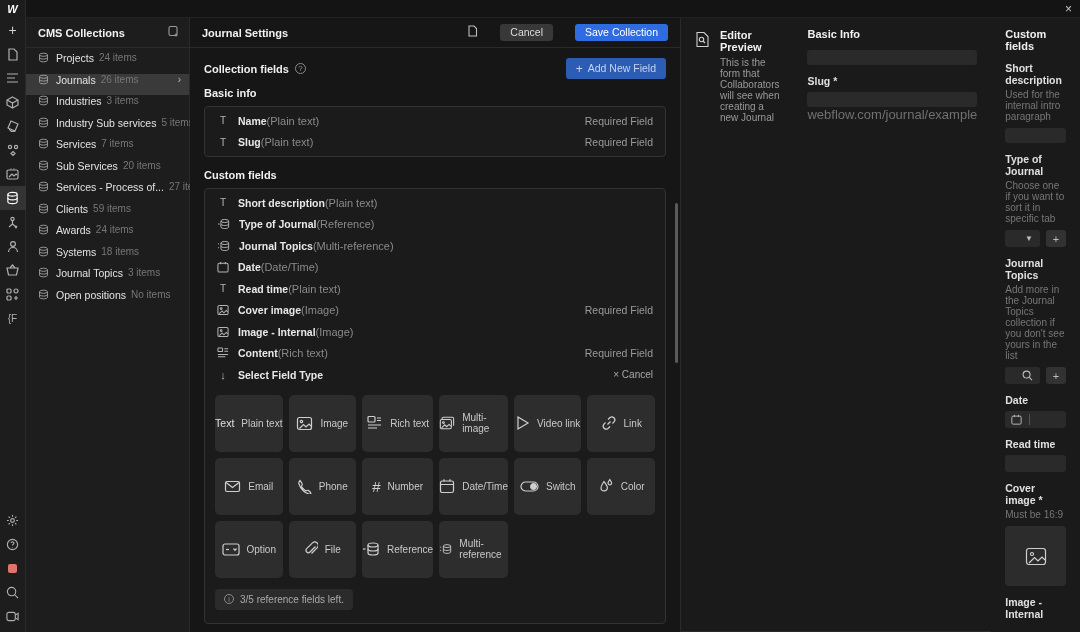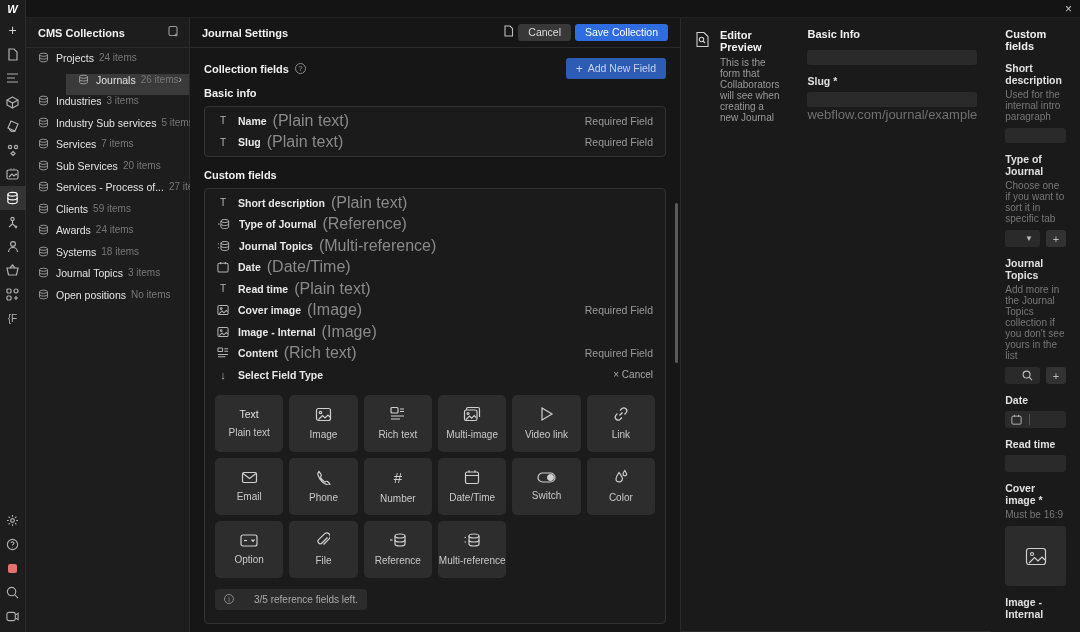--- a/index.html
+++ b/index.html
@@ -32,63 +32,63 @@
   
   .cms { width:164px; background:#1d1d1d; border-right:1px solid #2a2a2a; flex-shrink:0;
     display:flex; flex-direction:column; }
   .cms-head { height:30px; display:flex; align-items:center; justify-content:space-between;
     padding:0 9px 0 12px; border-bottom:1px solid #2a2a2a; }
   .cms-title { font-size:11px; font-weight:bold; color:#f2f2f2; }
   .cms-add svg { stroke:#9a9a9a; fill:none; stroke-width:1.1; }
   .cms-list { padding-top:4px; }
   .cms-item { height:21.5px; display:flex; align-items:flex-start; padding:0 8px 0 12px;
     cursor:pointer; }
-  .cms-item.sel { background:#3a3a3a;margin-left:40px; }
+  .cms-item.sel { background:#3a3a3a; }
   .cms-item svg { stroke:#a8a8a8; fill:none; stroke-width:1.1; flex-shrink:0; margin-right:7px; }
   .cms-item .lbl { font-size:10.5px; color:#e3e3e3; white-space:nowrap; }
   .cms-item .cnt { font-size:10px; color:#777; margin-left:5px; white-space:nowrap; }
   .cms-item .chev { margin-left:auto; color:#bdbdbd; font-size:10px; }
 
   
   .mid { width:491px; background:#161616; flex-shrink:0; display:flex; flex-direction:column;
     position:relative; border-right:1px solid #2a2a2a; }
   .mid-head { height:30px; display:flex; align-items:center; padding:0 12px;
     border-bottom:1px solid #2a2a2a; flex-shrink:0; }
   .mid-title { font-size:11px; font-weight:bold; color:#f2f2f2; }
-  .mid-head-right { margin-left:auto; display:flex; align-items:center; gap:4px; }
+  .mid-head-right { margin-left:auto; display:flex; align-items:center; gap:22px; }
   .icon-btn svg { stroke:#bdbdbd; fill:none; stroke-width:1.1; }
   .btn { font-size:10.5px; border-radius:3px; padding:3.5px 10px; cursor:pointer; line-height:1; }
   .btn-cancel { background:#383838; color:#dcdcdc; }
   .btn-save { background:#2f6ce0; color:#fff; }
   .mid-body { padding:10px 14px 8px 14px; overflow:hidden; }
   .cf-row { display:flex; align-items:center; margin-bottom:8px; }
   .cf-label { font-size:11px; font-weight:bold; color:#f0f0f0; }
   .help-circ { width:11px; height:11px; border:1px solid #8a8a8a; border-radius:50%;
     font-size:8px; color:#9a9a9a; display:inline-flex; align-items:center; justify-content:center;
     margin-left:6px; }
   .btn-addfield { margin-left:auto; background:#2d5cb4; color:#c4d3f2; display:flex;
     align-items:center; gap:5px; padding:4.5px 10px; }
   .sec-head { font-size:11px; font-weight:bold; color:#f0f0f0; margin:8px 0 7px 0; }
   .field-box { border:1px solid #333; border-radius:4px; background:#1b1b1b; padding:3px 0; }
   .f-row { height:21.5px; display:flex; align-items:center; padding:0 12px; }
   .f-row svg, .f-row .ticon { stroke:#b5b5b5; fill:none; stroke-width:1.1; margin-right:9px;
     flex-shrink:0; }
   .ticon { font-size:10px; color:#b5b5b5; width:12px; text-align:center; stroke:none !important; }
   .f-name { font-size:10.5px; color:#e8e8e8; font-weight:bold; }
-  .f-type { font-size:16px; color:#8a8a8a; margin-left:6px; }
+  .f-type { font-size:11px; color:#8a8a8a; }
   .f-req { margin-left:auto; font-size:10.5px; color:#9a9a9a; }
   .f-cancel { margin-left:auto; font-size:10px; color:#a8a8a8; cursor:pointer; }
   .tiles { display:grid; grid-template-columns:repeat(6,1fr); gap:6px; margin:9px 10px 9px 10px; }
-  .tile { background:#2d2d2d; border-radius:5px; height:57px; display:flex; flex-direction:column;
+  .tile { background:#2d2d2d; border-radius:5px; height:57px; display:flex; flex-direction:row;
     align-items:center; justify-content:center; gap:7px; cursor:pointer; }
   .tile svg { stroke:#cfcfcf; fill:none; stroke-width:1.2; }
   .tile .t-word { font-size:10.5px; color:#e0e0e0; }
   .tile .t-hash { font-size:15px; color:#cfcfcf; }
   .tile .t-lbl { font-size:10px; color:#c9c9c9; }
-  .note-badge { display:inline-flex; align-items:center; gap:20px; background:#2b2b2b;
+  .note-badge { display:inline-flex; align-items:center; gap:6px; background:#2b2b2b;
     border-radius:4px; padding:5px 9px; margin:2px 10px 10px 10px; font-size:10px; color:#aaa; }
   .i-circ { width:10px; height:10px; border:1px solid #8a8a8a; border-radius:50%; font-size:7px;
     color:#9a9a9a; display:inline-flex; align-items:center; justify-content:center; flex-shrink:0; }
   .mid-scrollbar { position:absolute; right:2px; top:185px; width:3px; height:160px;
     background:#5a5a5a; border-radius:2px; }
 
   
   .rp { flex:1; background:#1a1a1a; display:flex; flex-direction:row; overflow:hidden; }
   .rp-head { display:flex; gap:10px; padding:11px 14px 12px 14px; border-bottom:1px solid #2a2a2a; }
   .rp-head svg { stroke:#cfcfcf; fill:none; stroke-width:1.1; flex-shrink:0; margin-top:2px; }

